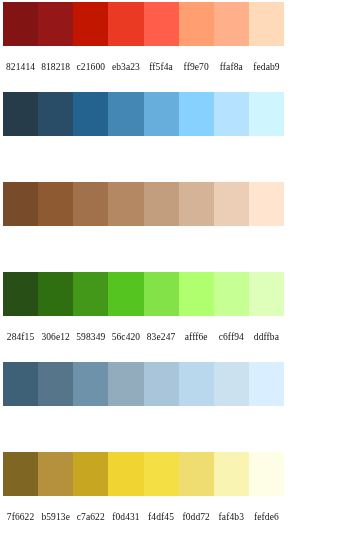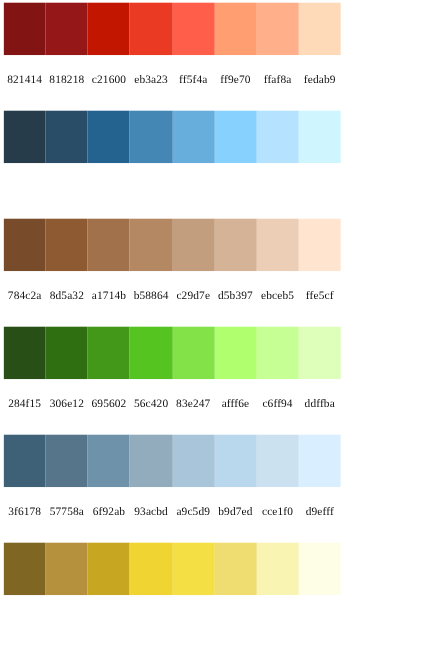--- a/index.html
+++ b/index.html
@@ -92,80 +92,70 @@
       <div class="swatch-band">
         <div class="swatch" style="background-color: rgb(120, 76, 42);"></div>
         <div class="swatch" style="background-color: rgb(141, 90, 50);"></div>
         <div class="swatch" style="background-color: rgb(161, 113, 75);"></div>
         <div class="swatch" style="background-color: rgb(181, 136, 100);"></div>
         <div class="swatch" style="background-color: rgb(194, 157, 126);"></div>
         <div class="swatch" style="background-color: rgb(213, 179, 151);"></div>
         <div class="swatch" style="background-color: rgb(235, 206, 181);"></div>
         <div class="swatch" style="background-color: rgb(255, 229, 207);"></div>
       </div>
-      <div class="label-band">
-        <div class="swatch-label">784c2a</div>
-        <div class="swatch-label">8d5a32</div>
-        <div class="swatch-label">a1714b</div>
-        <div class="swatch-label">b58864</div>
-        <div class="swatch-label">c29d7e</div>
-        <div class="swatch-label">d5b397</div>
-        <div class="swatch-label">ebceb5</div>
-        <div class="swatch-label">ffe5cf</div>
-      </div>
     </div>
     <div class="palette-row">
       <div class="swatch-band">
         <div class="swatch" style="background-color: rgb(40, 79, 21);"></div>
         <div class="swatch" style="background-color: rgb(48, 110, 18);"></div>
         <div class="swatch" style="background-color: rgb(67, 152, 25);"></div>
         <div class="swatch" style="background-color: rgb(86, 196, 32);"></div>
         <div class="swatch" style="background-color: rgb(131, 226, 71);"></div>
         <div class="swatch" style="background-color: rgb(175, 255, 110);"></div>
         <div class="swatch" style="background-color: rgb(198, 255, 148);"></div>
         <div class="swatch" style="background-color: rgb(221, 255, 186);"></div>
       </div>
       <div class="label-band">
         <div class="swatch-label">284f15</div>
         <div class="swatch-label">306e12</div>
-        <div class="swatch-label">695602</div>
+        <div class="swatch-label">598349</div>
         <div class="swatch-label">56c420</div>
         <div class="swatch-label">83e247</div>
         <div class="swatch-label">afff6e</div>
         <div class="swatch-label">c6ff94</div>
         <div class="swatch-label">ddffba</div>
       </div>
     </div>
     <div class="palette-row">
       <div class="swatch-band">
         <div class="swatch" style="background-color: rgb(63, 97, 120);"></div>
         <div class="swatch" style="background-color: rgb(87, 117, 138);"></div>
         <div class="swatch" style="background-color: rgb(111, 146, 171);"></div>
         <div class="swatch" style="background-color: rgb(147, 172, 189);"></div>
         <div class="swatch" style="background-color: rgb(169, 197, 217);"></div>
         <div class="swatch" style="background-color: rgb(185, 215, 237);"></div>
         <div class="swatch" style="background-color: rgb(204, 225, 240);"></div>
         <div class="swatch" style="background-color: rgb(217, 239, 255);"></div>
       </div>
-      <div class="label-band">
-        <div class="swatch-label">3f6178</div>
-        <div class="swatch-label">57758a</div>
-        <div class="swatch-label">6f92ab</div>
-        <div class="swatch-label">93acbd</div>
-        <div class="swatch-label">a9c5d9</div>
-        <div class="swatch-label">b9d7ed</div>
-        <div class="swatch-label">cce1f0</div>
-        <div class="swatch-label">d9efff</div>
-      </div>
     </div>
     <div class="palette-row">
       <div class="swatch-band">
         <div class="swatch" style="background-color: rgb(127, 102, 34);"></div>
         <div class="swatch" style="background-color: rgb(181, 145, 62);"></div>
         <div class="swatch" style="background-color: rgb(199, 166, 34);"></div>
         <div class="swatch" style="background-color: rgb(240, 212, 49);"></div>
         <div class="swatch" style="background-color: rgb(244, 223, 69);"></div>
         <div class="swatch" style="background-color: rgb(240, 221, 114);"></div>
         <div class="swatch" style="background-color: rgb(250, 244, 179);"></div>
         <div class="swatch" style="background-color: rgb(254, 253, 230);"></div>
       </div>
+      <div class="label-band">
+        <div class="swatch-label">7f6622</div>
+        <div class="swatch-label">b5913e</div>
+        <div class="swatch-label">c7a622</div>
+        <div class="swatch-label">f0d431</div>
+        <div class="swatch-label">f4df45</div>
+        <div class="swatch-label">f0dd72</div>
+        <div class="swatch-label">faf4b3</div>
+        <div class="swatch-label">fefde6</div>
+      </div>
     </div>
   </div>
 
 </body></html>

